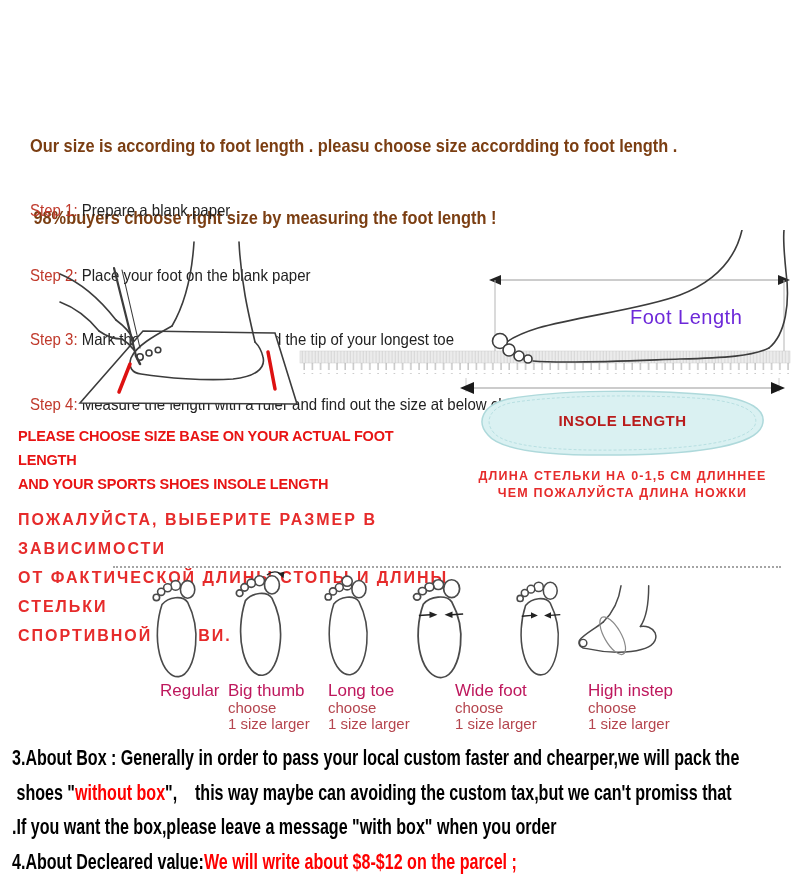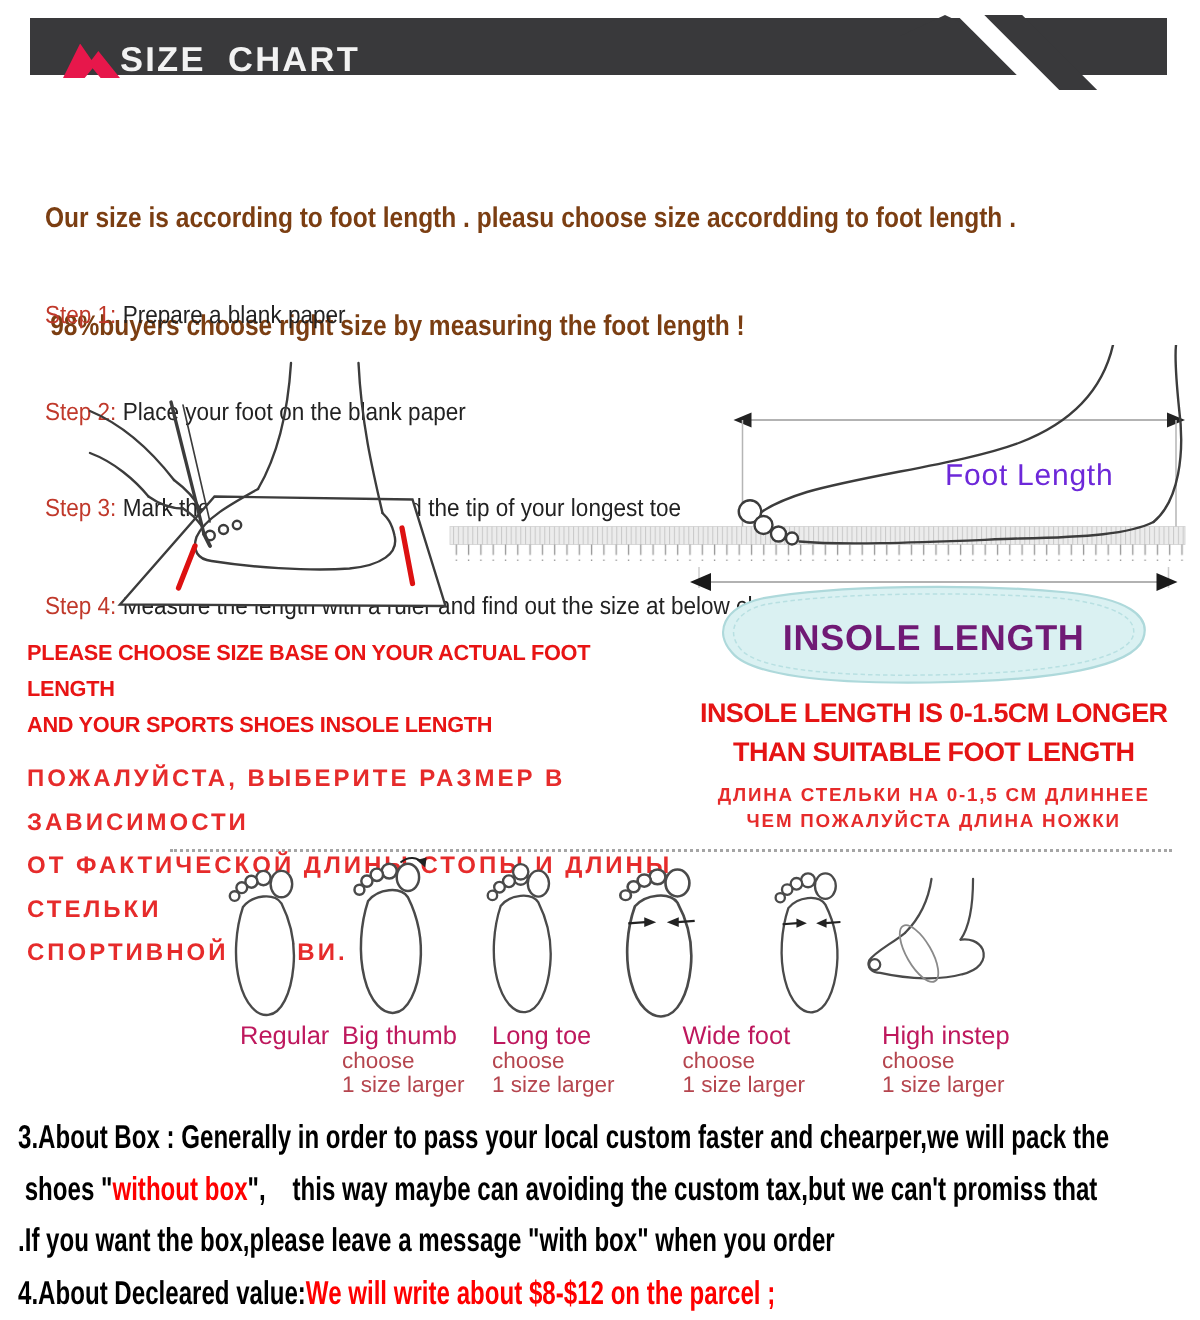--- a/index.html
+++ b/index.html
@@ -37,21 +37,21 @@
 
   
   .notice{left:18px;top:424px;width:435px;color:#e81414;}
   .notice-en{font-size:14.5px;font-weight:bold;letter-spacing:-0.2px;line-height:24px;}
   .notice-ru{margin-top:9px;font-size:16px;font-weight:bold;letter-spacing:2px;
         line-height:29px;color:#e62b2b;}
 
   
   .insole-col{left:450px;top:378px;width:345px;text-align:center;}
   .insole-col svg{display:block;}
-  .insole-label{left:0;top:34px;width:100%;font-size:24px;font-weight:bold;color:#701a75;
+  .insole-label{left:0;top:34px;width:100%;font-size:15px;font-weight:bold;color:#b91c1c;
         letter-spacing:0.5px;}
   .insole-note{margin-top:2px;font-size:18px;font-weight:bold;color:#e51414;
         line-height:26px;letter-spacing:-0.4px;}
   .insole-ru{margin-top:8px;font-size:12.5px;font-weight:bold;color:#e62b2b;
         letter-spacing:1.2px;line-height:17px;}
 
   
   .feet{left:0;top:558px;width:800px;height:180px;}
   .dotline{left:113px;top:8px;width:668px;height:0;border-top:2px dotted #a5a5a5;}
   .ftlabel{font-size:17px;color:#be185d;line-height:19px;}
@@ -74,28 +74,20 @@
         <path d="M15,37 C9,55 7,79 12,99 C17,119 27,128 36,127 C47,126 55,109 57,87 C59,66 54,48 47,34 C41,25 23,27 15,37 Z"></path>
         <ellipse cx="47" cy="18" rx="9" ry="11"></ellipse>
         <circle cx="32" cy="13" r="6"></circle>
         <circle cx="22" cy="16" r="5"></circle>
         <circle cx="14" cy="21" r="4.5"></circle>
         <circle cx="8" cy="28" r="4"></circle>
       </g>
     </defs>
   </svg>
 
-  <div class="abs header">
-    <div class="abs bar"></div>
-    <div class="abs peak"></div>
-    <div class="abs stripe-dark"></div>
-    <div class="abs stripe-white"></div>
-    <div class="abs logo"></div>
-    <div class="abs title">SIZE CHART</div>
-  </div>
 
   <div class="abs intro">
     <div>Our size is according to foot length . pleasu choose size accordding to foot length .</div>
     <div style="padding-left:4px">98%buyers choose right size by measuring the foot length !</div>
   </div>
 
   <div class="abs steps">
     <div><span class="step-label">Step 1:</span><span> Prepare a blank paper</span></div>
     <div><span class="step-label">Step 2:</span><span> Place your foot on the blank paper</span></div>
     <div><span class="step-label">Step 3:</span><span> Mark the end of your heel and the tip of your longest toe</span></div>
@@ -167,24 +159,20 @@
     <svg width="345" height="82" viewBox="0 0 345 82">
       <line x1="16" y1="0" x2="16" y2="14" stroke="#cccccc" stroke-width="1"></line>
       <line x1="329" y1="0" x2="329" y2="14" stroke="#cccccc" stroke-width="1"></line>
       <line x1="20" y1="10" x2="325" y2="10" stroke="#999999" stroke-width="1"></line>
       <polygon points="10,10 24,4 24,16" fill="#1a1a1a"></polygon>
       <polygon points="335,10 321,4 321,16" fill="#1a1a1a"></polygon>
       <path d="M38,57 C26,44 32,27 58,21 C105,12 200,11 262,17 C300,21 318,32 312,48 C305,66 255,76 170,77 C100,78 50,72 38,57 Z" fill="#daf1f2" stroke="#aed9db" stroke-width="1.5"></path>
       <path d="M44,55 C34,44 39,30 60,25 C105,17 198,16 258,21 C292,25 310,34 305,47 C298,62 252,71 170,72 C104,73 55,68 44,55 Z" fill="none" stroke="#b8e0e2" stroke-width="1" stroke-dasharray="3,2"></path>
     </svg>
     <div class="abs insole-label">INSOLE LENGTH</div>
-    <div class="insole-note">
-      <div>INSOLE LENGTH IS 0-1.5CM LONGER</div>
-      <div>THAN SUITABLE FOOT LENGTH</div>
-    </div>
     <div class="insole-ru">
       <div>ДЛИНА СТЕЛЬКИ НА 0-1,5 СМ ДЛИННЕЕ</div>
       <div>ЧЕМ ПОЖАЛУЙСТА ДЛИНА НОЖКИ</div>
     </div>
   </div>
 
   <div class="abs feet">
     <div class="abs dotline"></div>
 
     <svg class="abs" style="left:150px;top:14px" width="56" height="110" viewBox="0 0 70 130">

